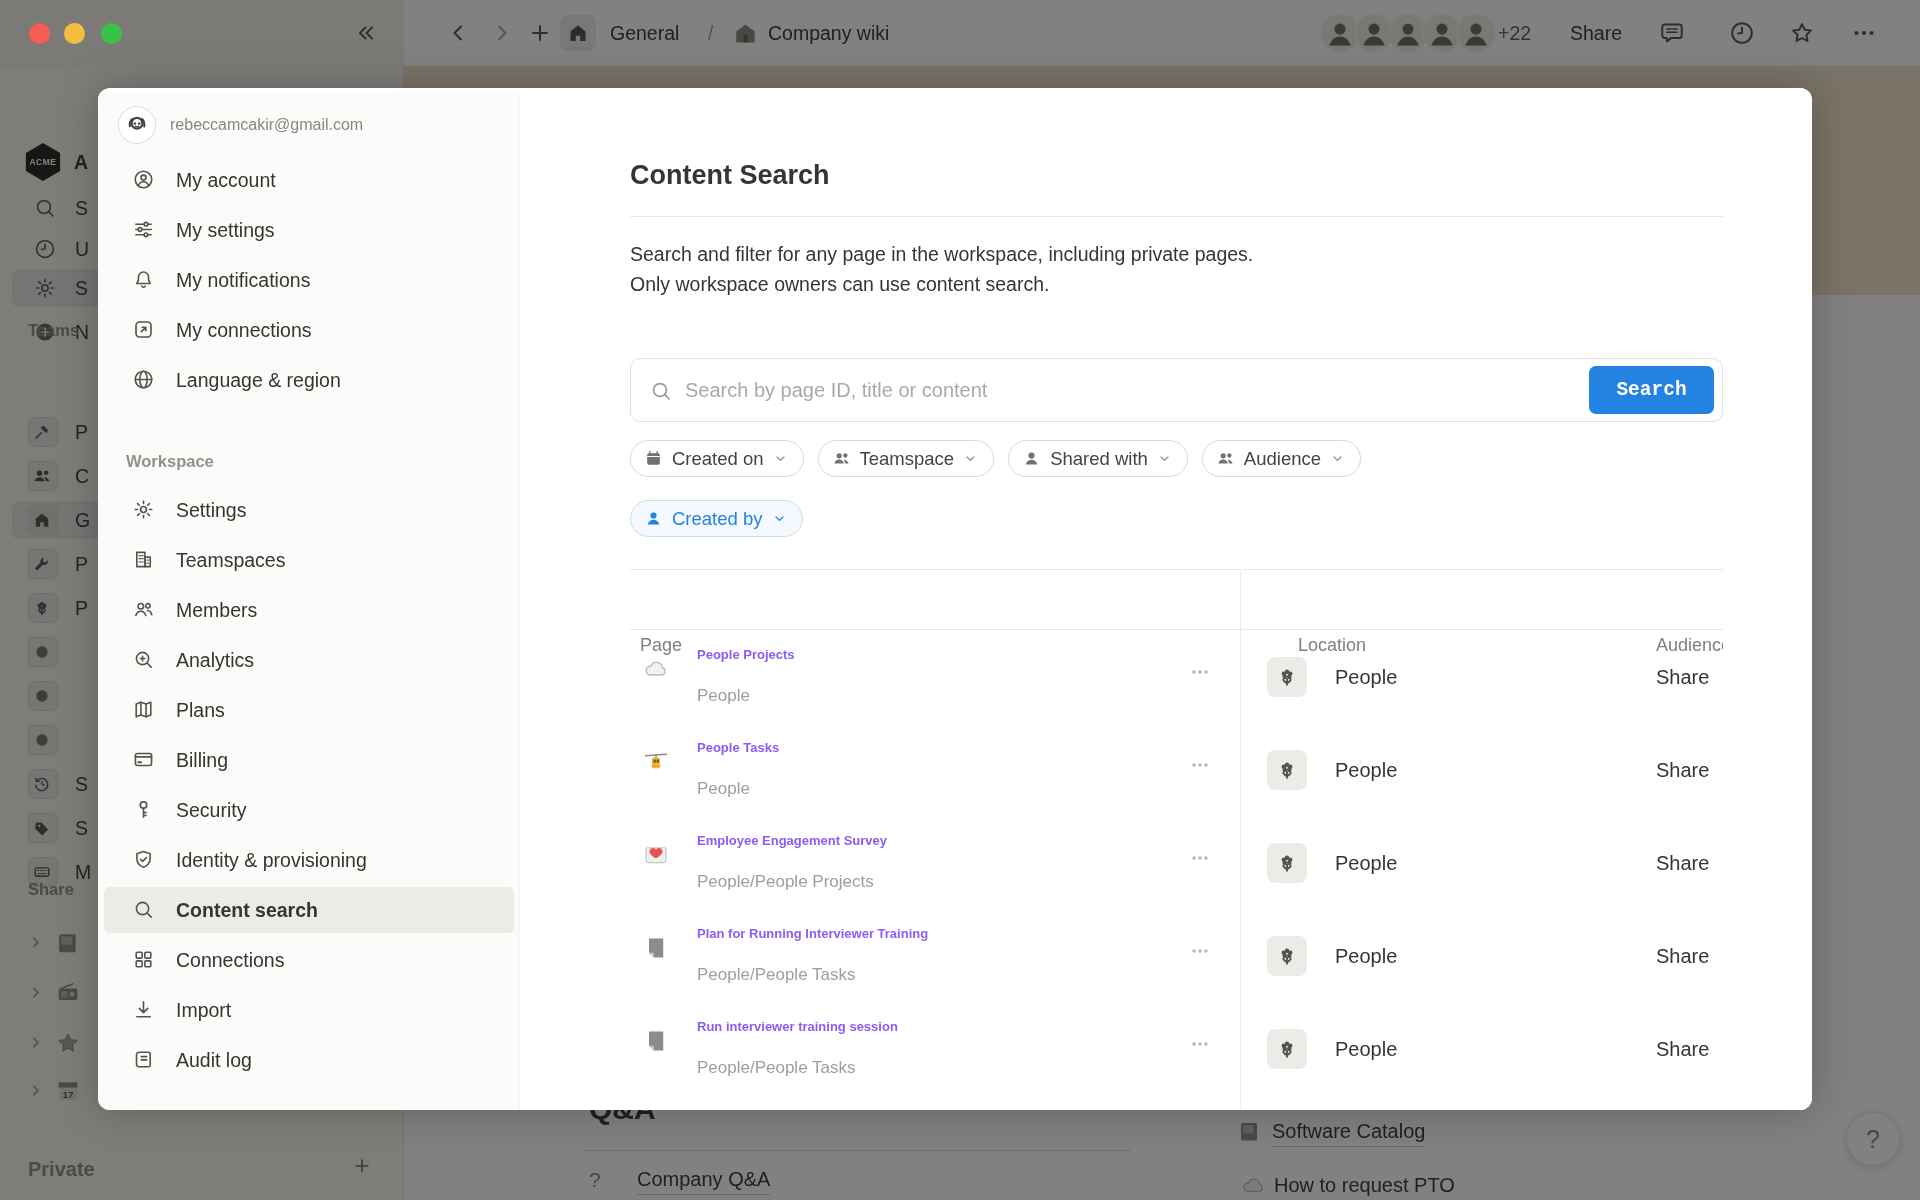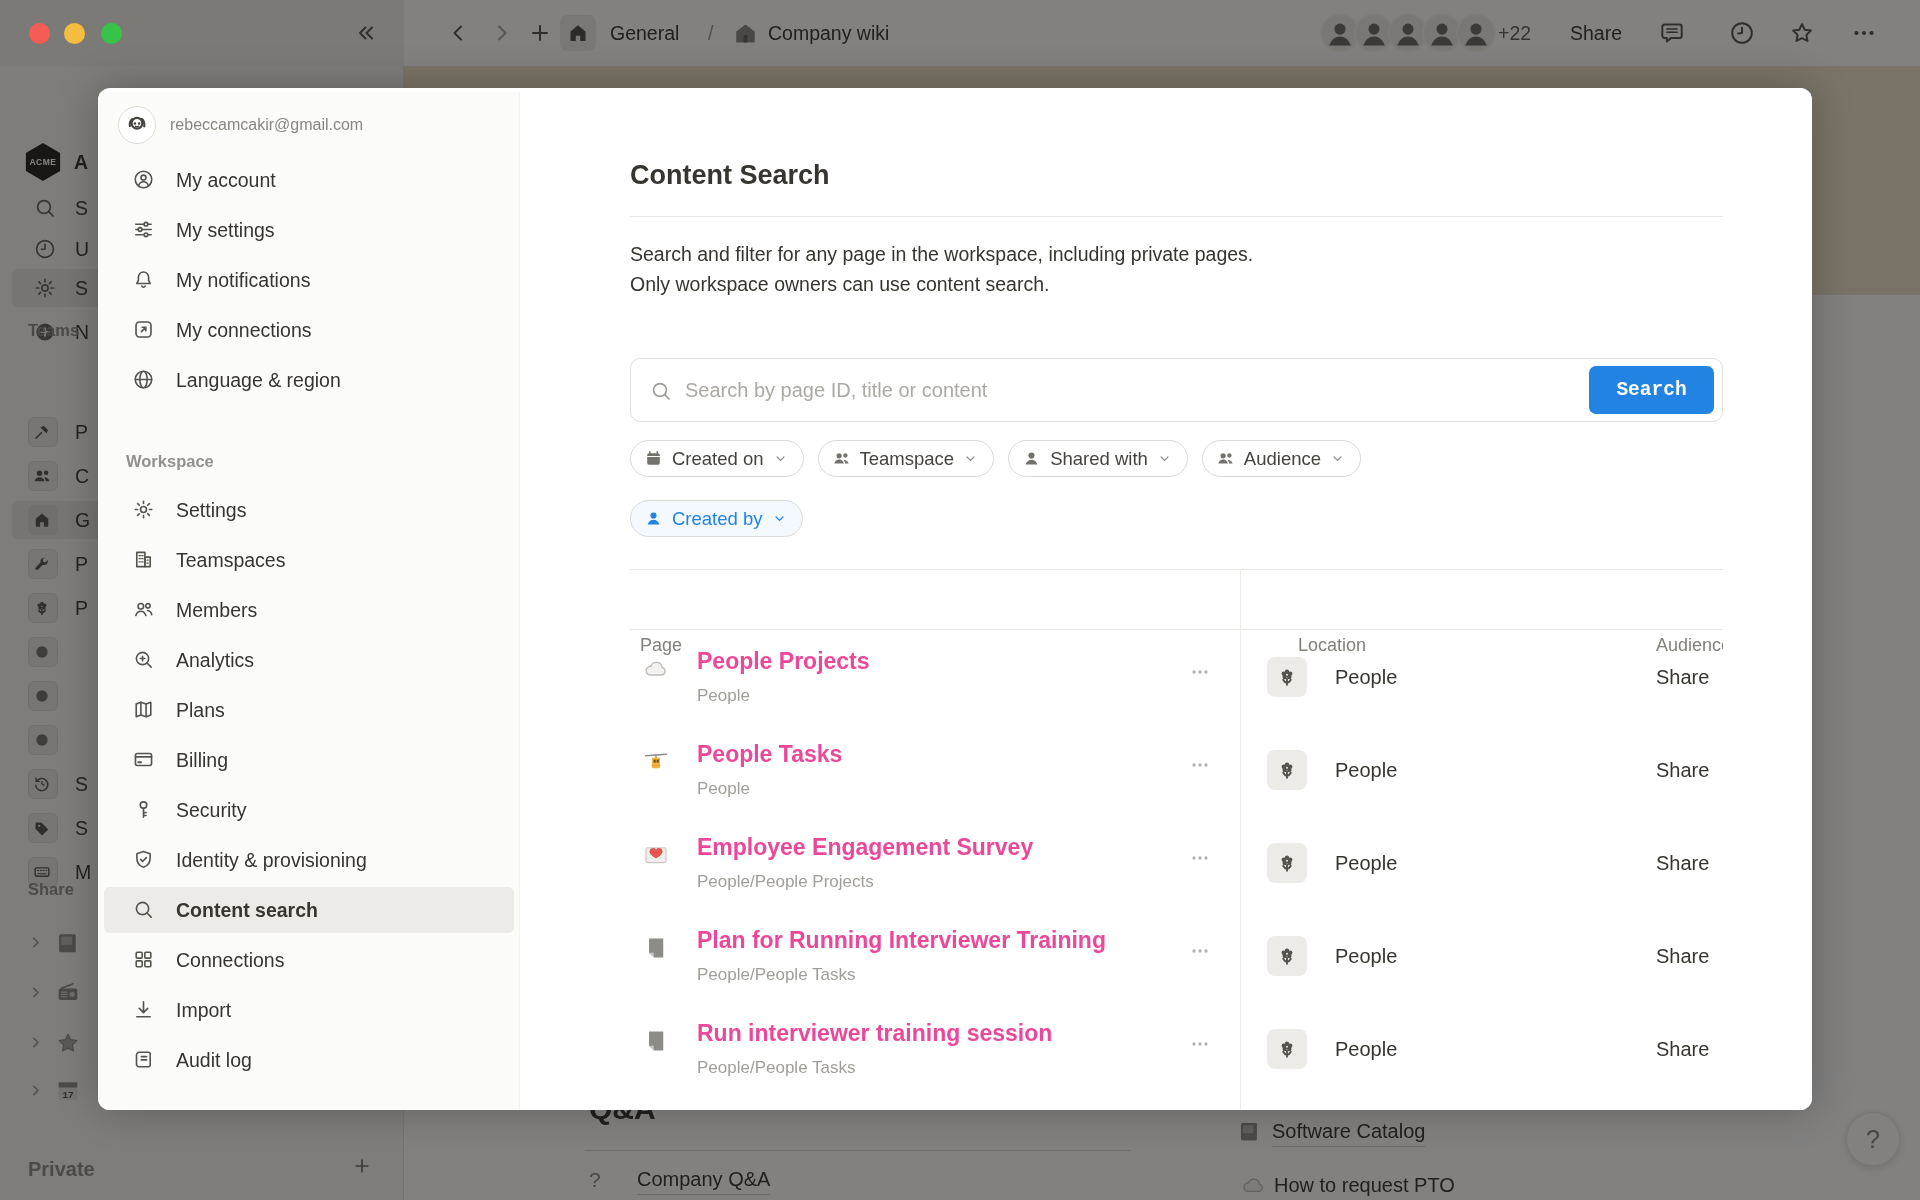--- a/index.html
+++ b/index.html
@@ -70,21 +70,21 @@
 
   #table { position:absolute; left:0; right:0; top:481px; bottom:0; }
   #t-topline { position:absolute; left:0; right:0; top:0; height:1px; background:#E7E6E2; }
   #t-headline { position:absolute; left:0; right:0; top:60px; height:1px; background:#E7E6E2; }
   #t-vline { position:absolute; left:610px; top:0; bottom:0; width:1px; background:#EDECE8; }
   .thead { position:absolute; top:0; height:60px; line-height:60px; font-size:18px; color:#82807B;margin-top:46px; }
   #th-page { left:10px; } #th-location { left:668px; }
   #th-audience { left:1026px; width:67px; overflow:hidden; white-space:nowrap; }
   .trow { position:absolute; left:0; right:0; height:93px; }
   .trow .ricon { position:absolute; left:12px; top:14px; width:28px; height:28px; }
-  .trow .rtitle { position:absolute; left:67px; top:6px; font-size:23px; font-weight:700; color:#ec4899; line-height:28px; white-space:nowrap; cursor:pointer; }
+  .trow .rtitle { position:absolute; left:67px; top:0; font-size:13px; font-weight:700; color:#8b5cf6; line-height:28px; white-space:nowrap; cursor:pointer; }
   .trow .rpath { position:absolute; left:67px; top:44px; font-size:17px; color:#A09E99; line-height:22px; white-space:nowrap; }
   .trow .rdots { position:absolute; left:548px; top:16px; width:44px; height:30px; border-radius:5px; color:#B3B1AC; display:flex; align-items:center; justify-content:center; cursor:pointer; }
   .trow .locbox { position:absolute; left:637px; top:16px; width:40px; height:40px; border-radius:8px; background:#ECEBE8; display:flex; align-items:center; justify-content:center; color:#55534E; }
   .trow .locname { position:absolute; left:705px; top:16px; line-height:40px; font-size:20px; color:#37352F; }
   .trow .raud { position:absolute; left:1026px; top:16px; width:67px; line-height:40px; font-size:20px; color:#37352F; overflow:hidden; white-space:nowrap; }
 </style>
 </head>
 <body>
 
 <div id="bg">

